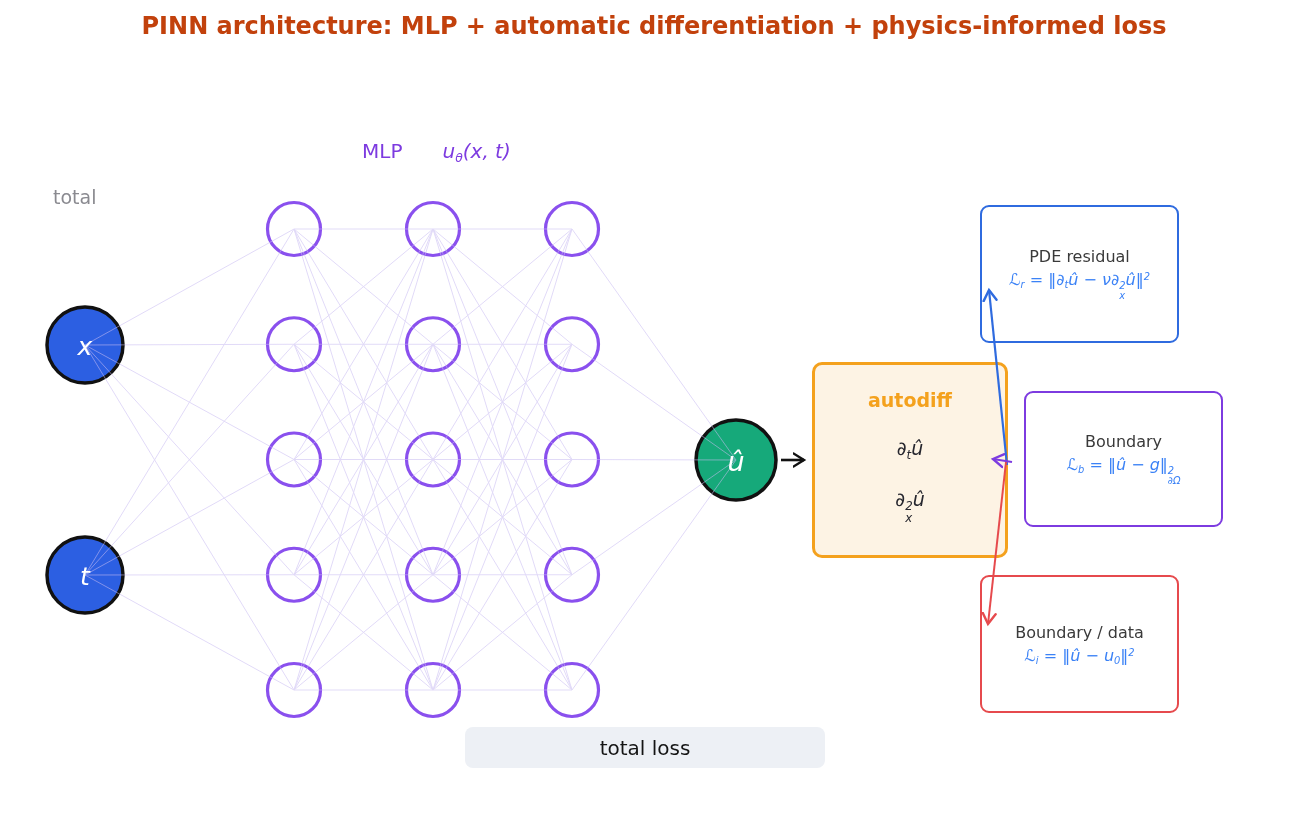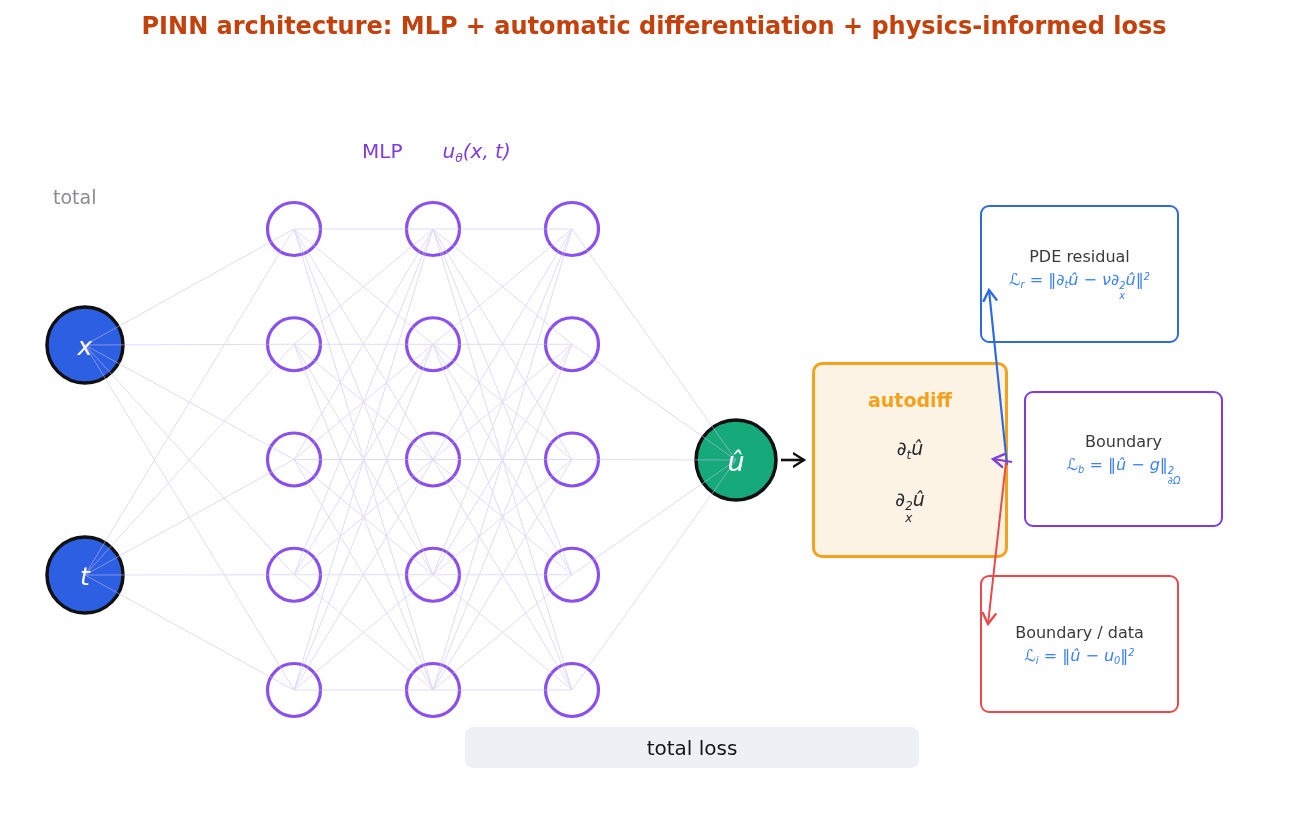--- a/index.html
+++ b/index.html
@@ -21,21 +21,21 @@
   .autodiff{left:812px;top:362px;width:196px;height:196px;border:3px solid;border-radius:10px;
             justify-content:flex-start;padding-top:24px;}
   .ad-title{font-weight:bold;font-size:19px;}
   .ad-line{margin-top:26px;font-size:19px;color:#26262e;}
   .loss{width:199px;border:2.5px solid;border-radius:9px;justify-content:center;gap:4px;}
   .pde{left:980px;top:205px;height:138px;}
   .boundary{left:1024px;top:391px;height:136px;}
   .initial{left:980px;top:575px;height:138px;}
   .box-title{font-size:16px;color:#3a3a3a;}
   .box-formula{font-size:16px;color:#3b82f6;}
-  .total{position:absolute;left:465px;top:727px;width:454px;height:41px;border-radius:8px;
+  .total{position:absolute;left:465px;top:727px;width:360px;height:41px;border-radius:8px;
          display:flex;align-items:center;justify-content:center;gap:26px;font-size:20px;color:#141414;}
 </style>
 </head>
 <body>
 
 <div class="canvas">
 
   <div class="title">PINN architecture: MLP + automatic differentiation + physics-informed loss</div>
 
   <div class="mlp-label" style="color: rgb(125, 59, 224);">

